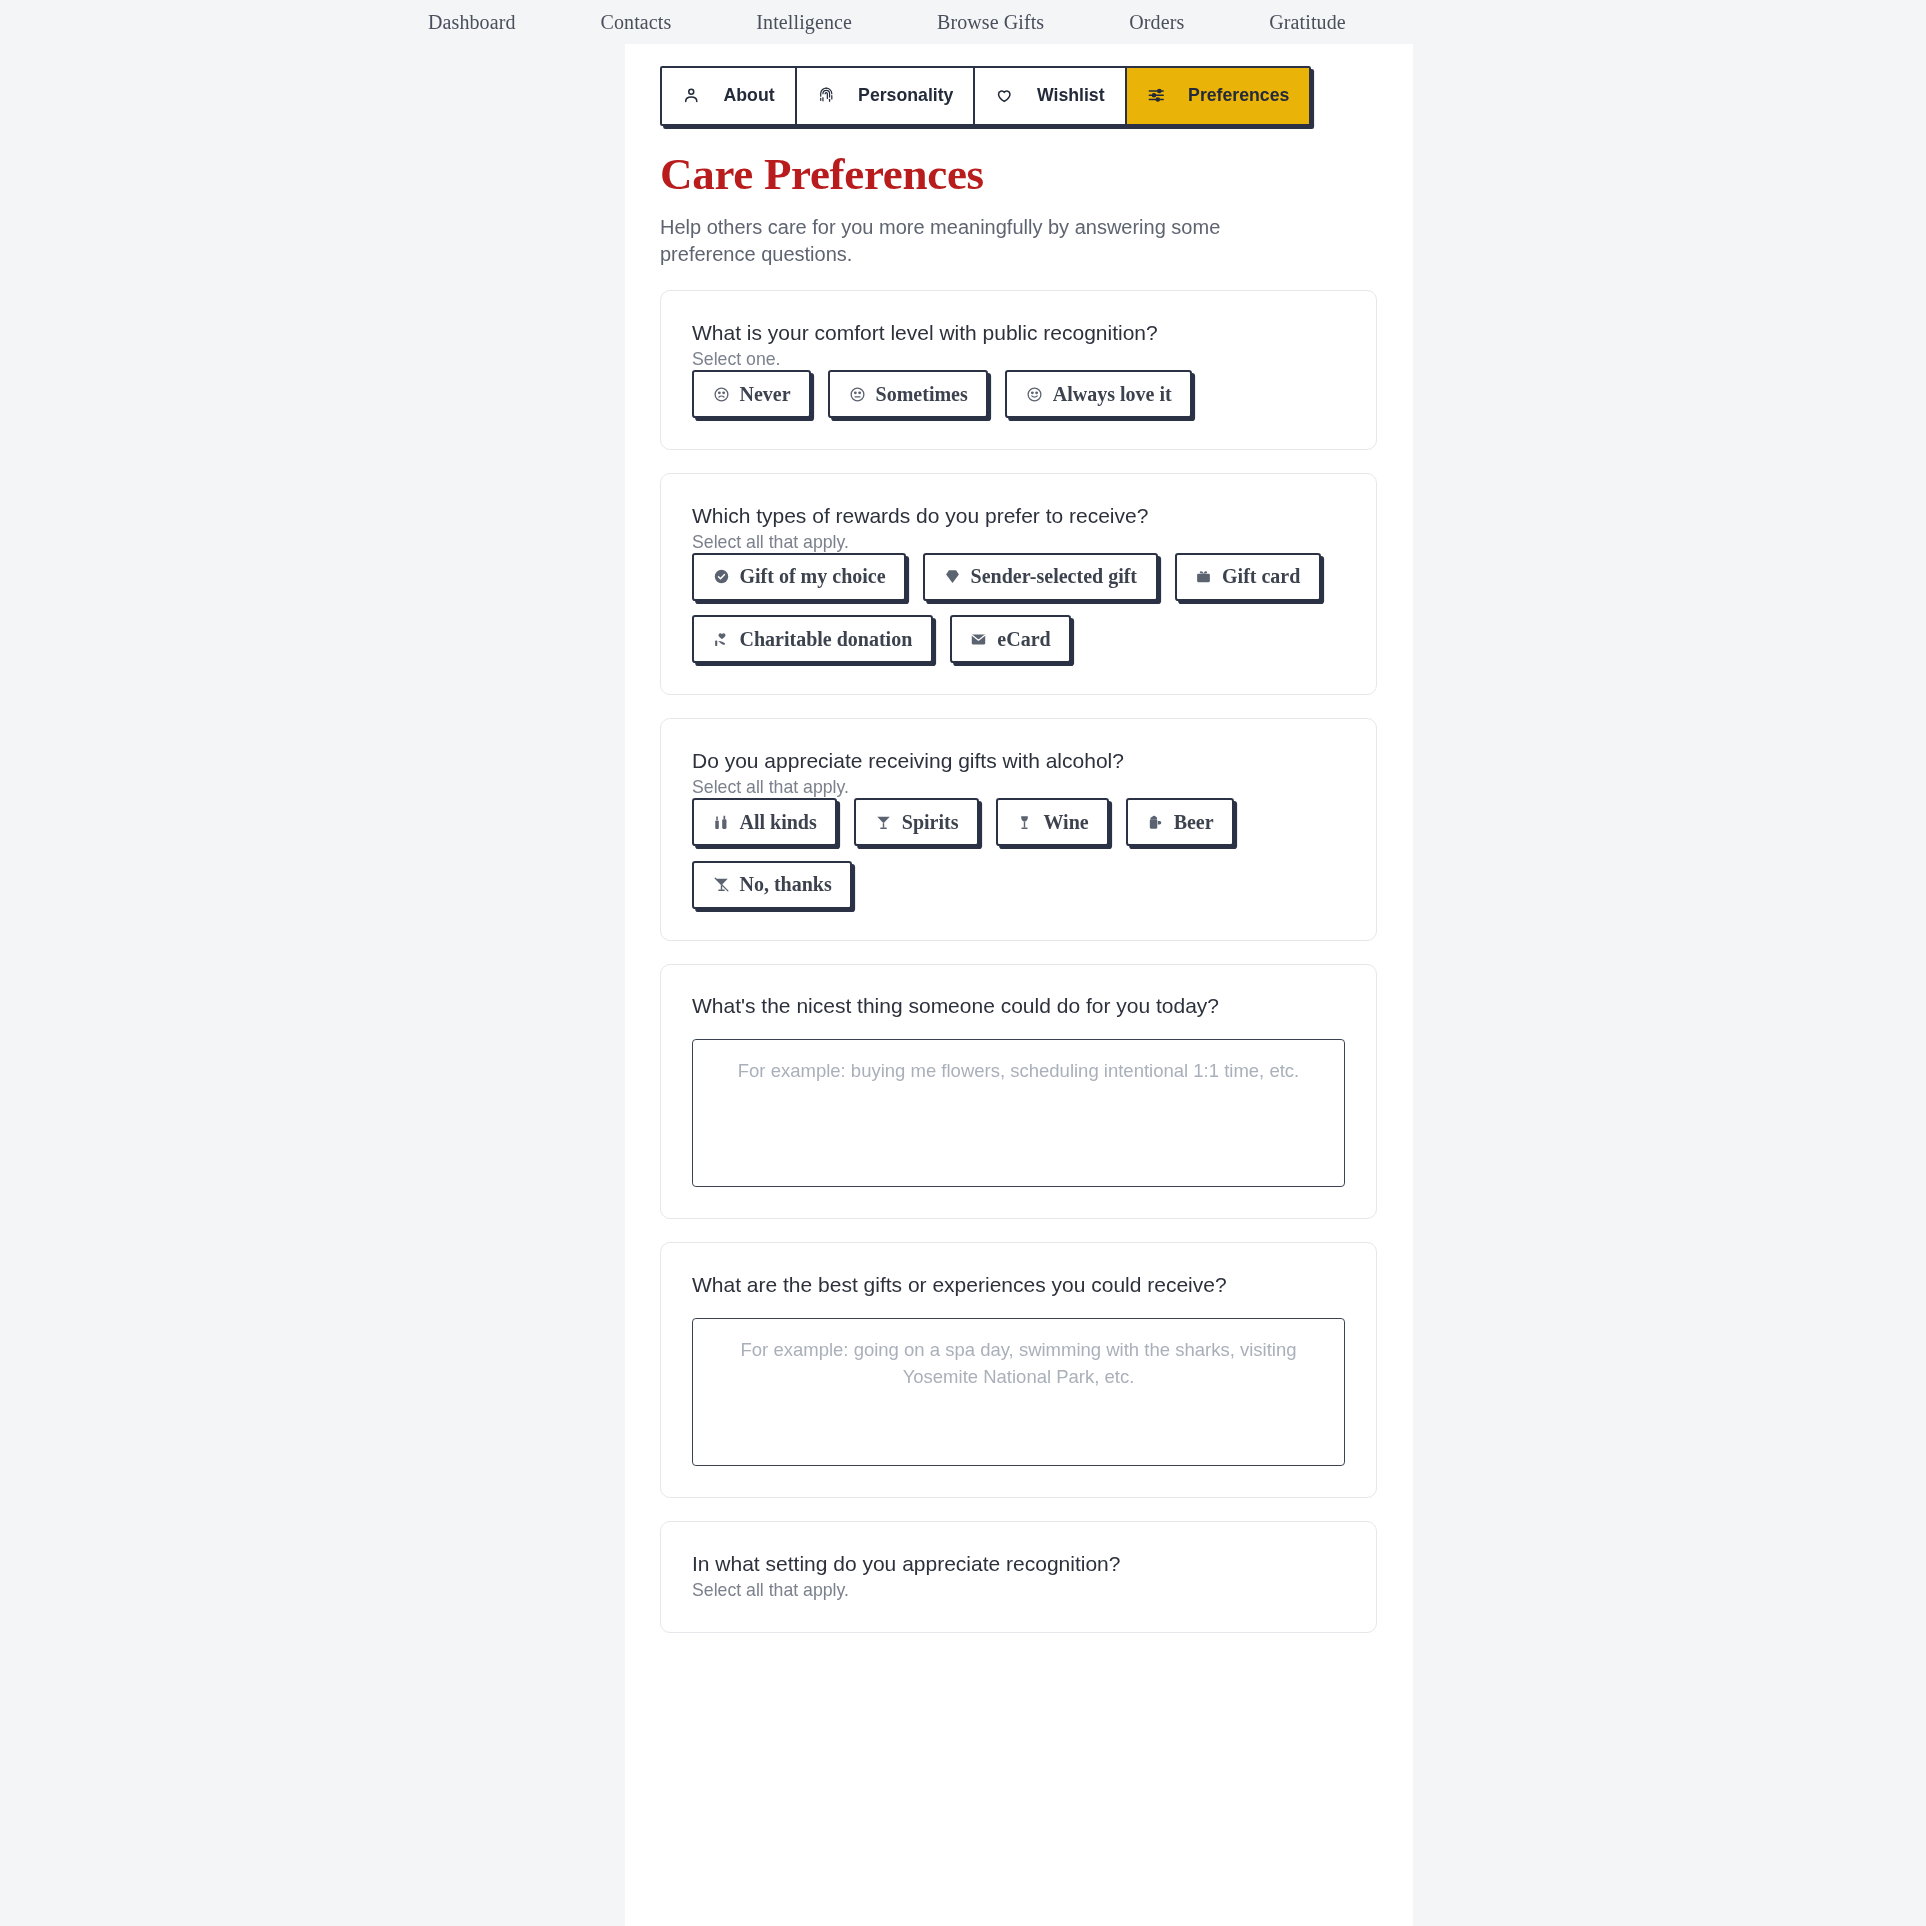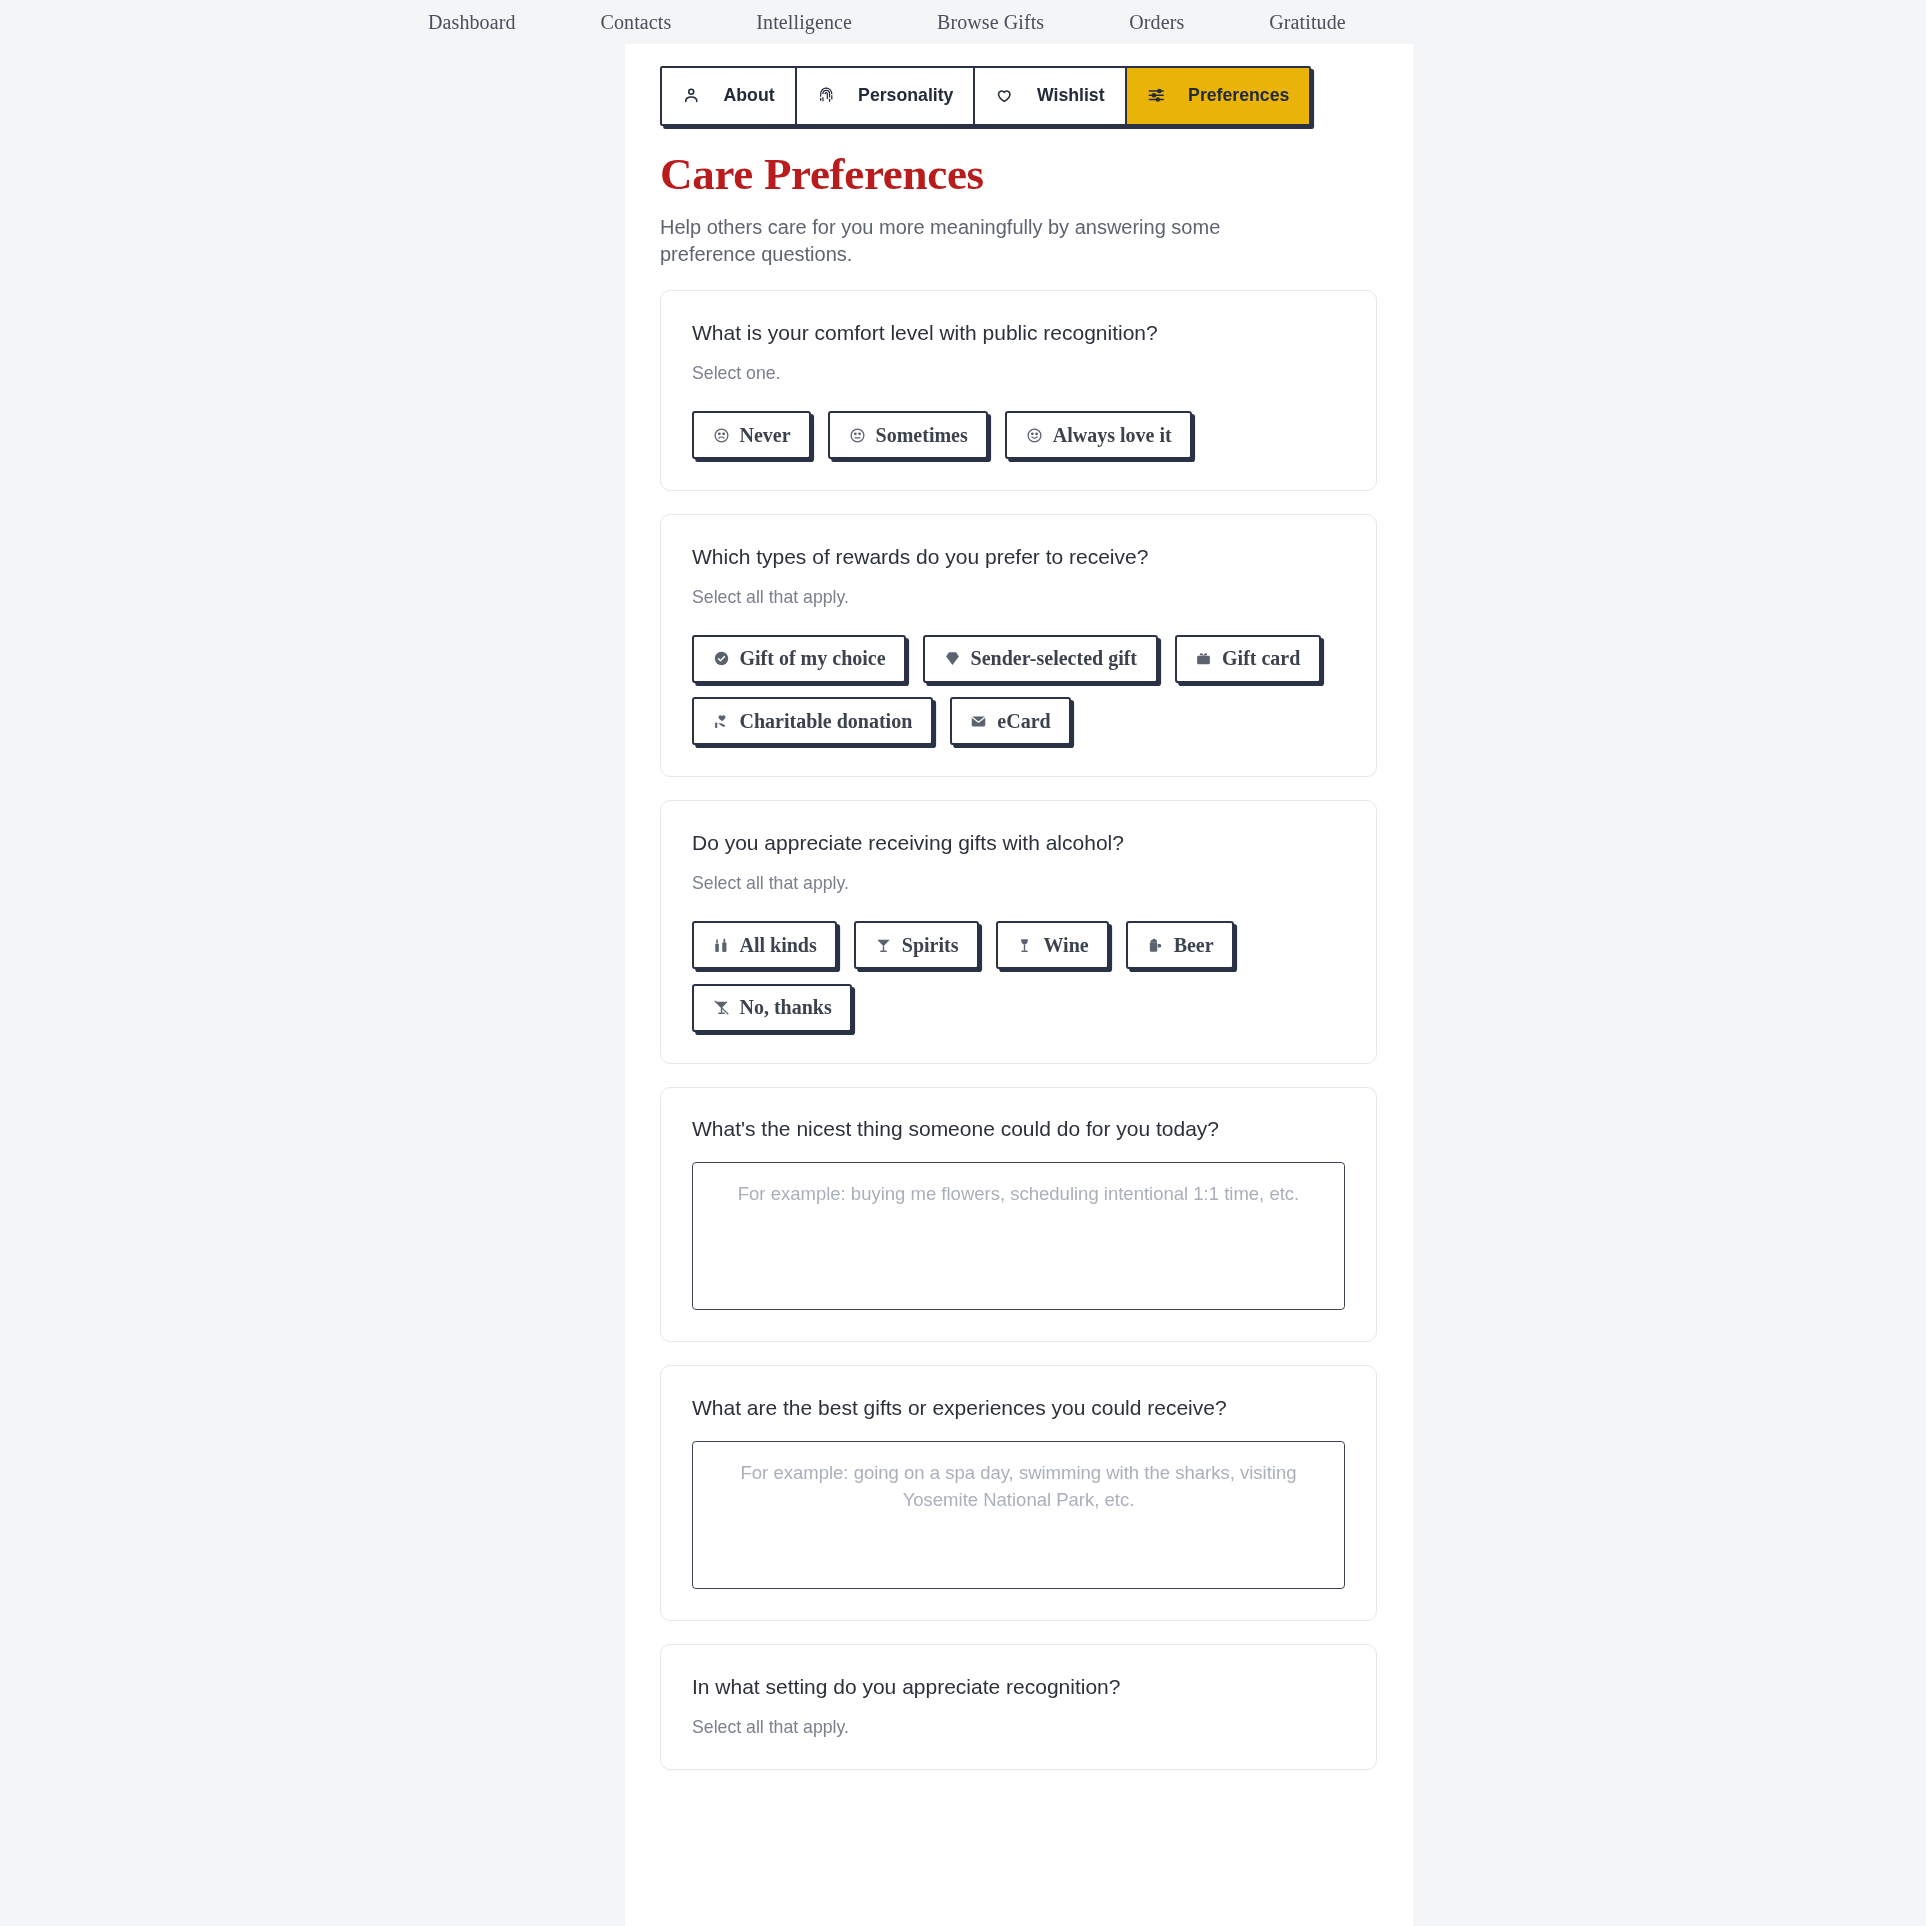--- a/index.html
+++ b/index.html
@@ -122,30 +122,29 @@
   }
   .card.textarea-card { }
 
   .q-title {
     font-size: 21px;
     font-weight: 400;
     color: #2c313c;
     line-height: 1.2;
   }
   .q-hint {
-    margin-top: 18px;
+    margin-top: 4px;
     font-size: 17.7px;
     color: #7b818d;
   }
 
   .opts {
     display: flex;
     flex-wrap: wrap;
     gap: 14.6px 17px;
-    margin-top: 27px;
   }
 
   .opt {
     display: inline-flex;
     align-items: center;
     gap: 10px;
     height: 48px;
     padding: 0 18.5px;
     background: #ffffff;
     border: 2.3px solid #2b3245;

